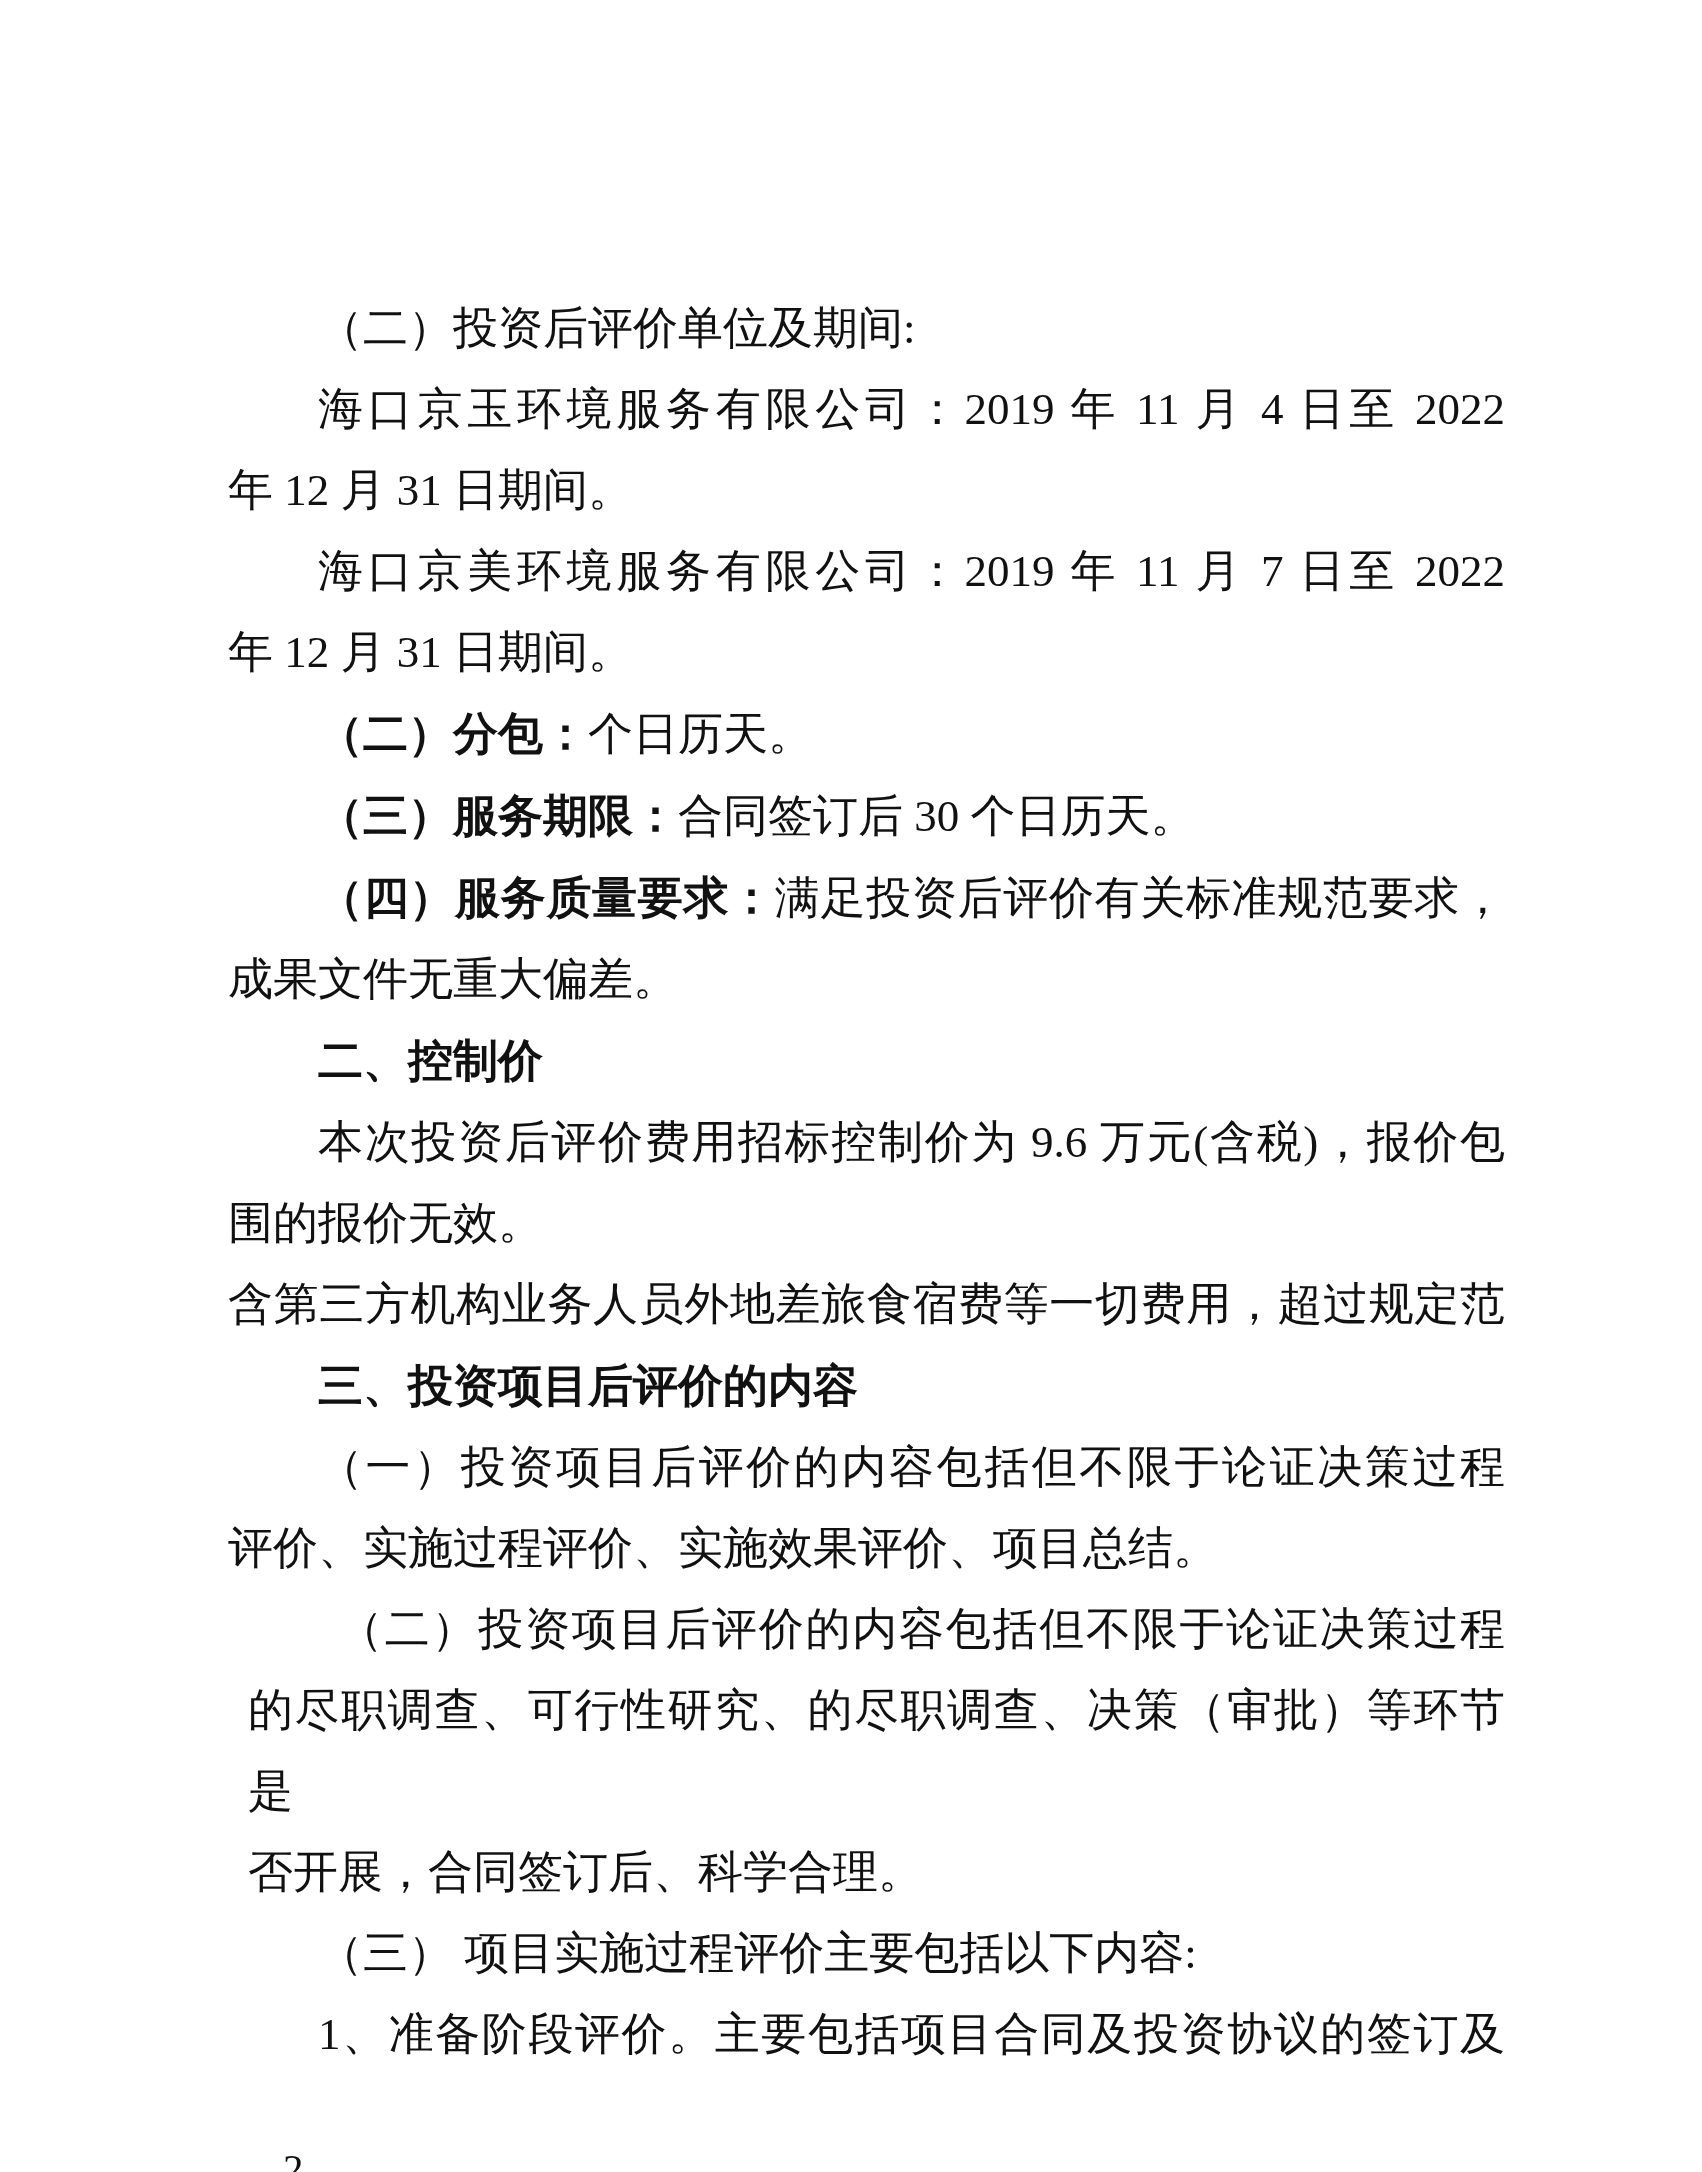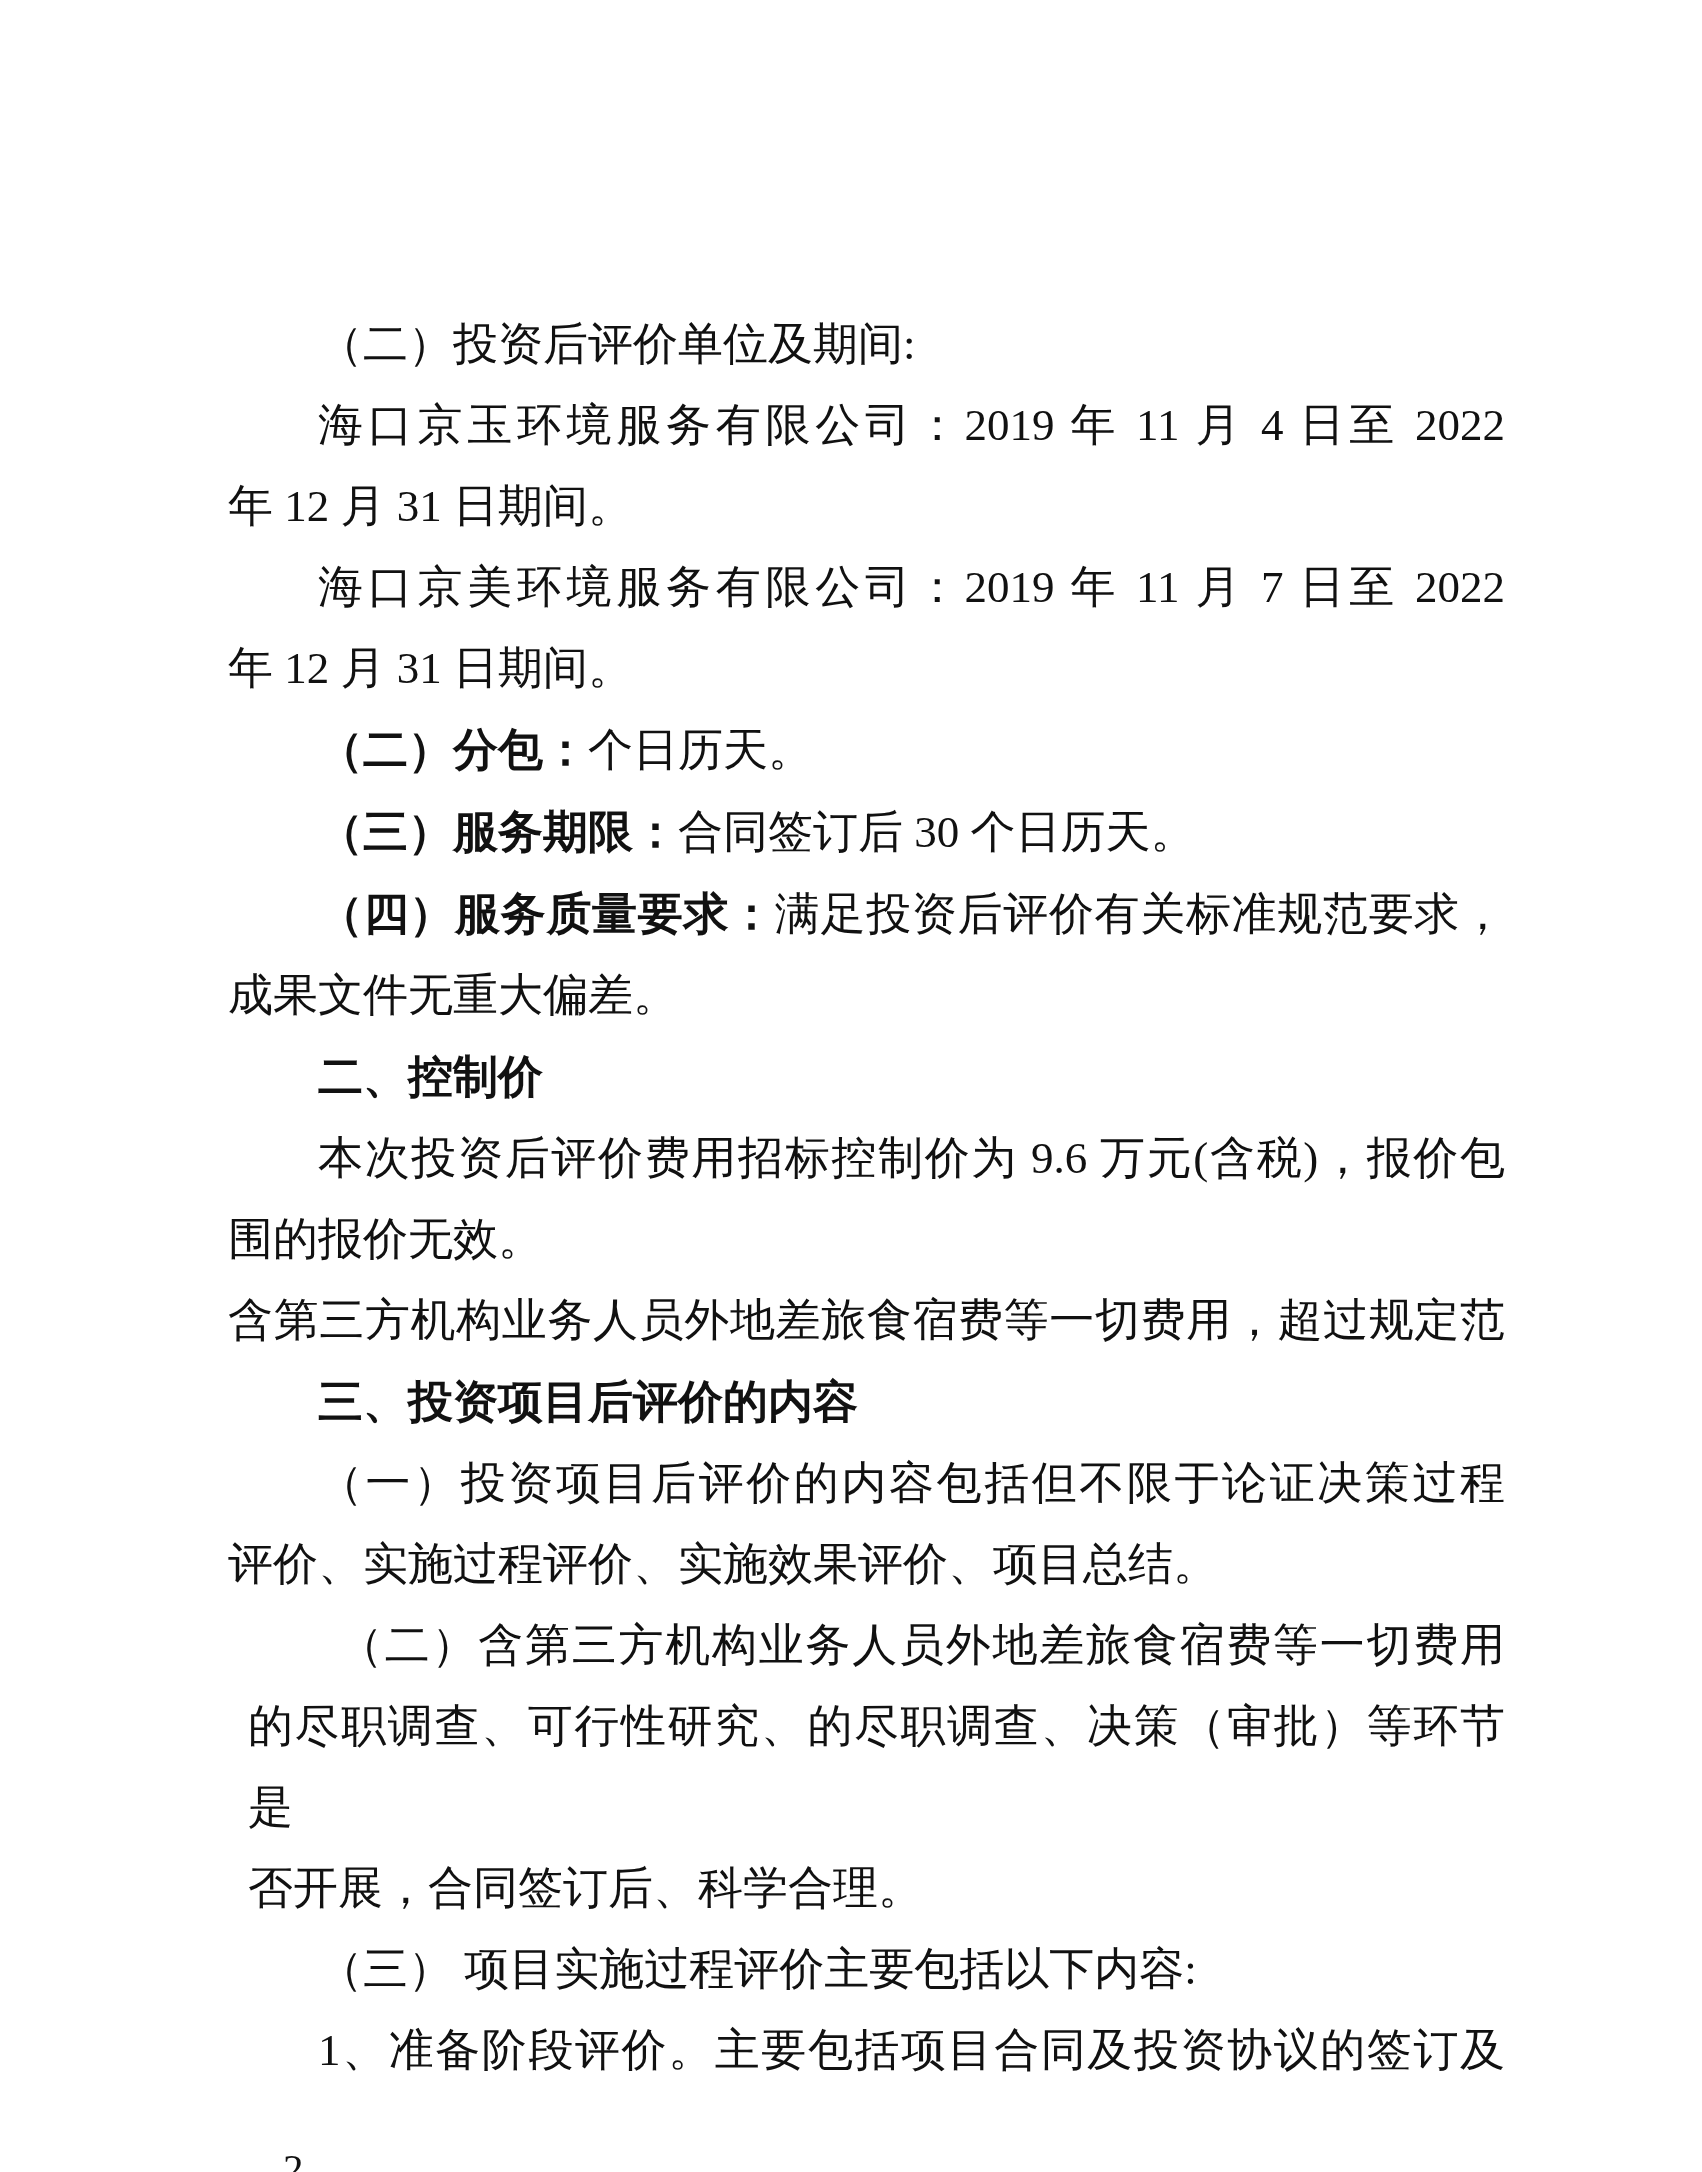--- a/index.html
+++ b/index.html
@@ -12,21 +12,21 @@
     width: 1703px;
     height: 2408px;
     background: #ffffff;
     color: #111111;
     font-family: "Liberation Serif", "DejaVu Serif", serif;
     overflow: hidden;
   }
   .doc {
     position: absolute;
     left: 228px;
-    top: 304px;
+    top: 288px;
     width: 1277px;
     font-size: 45px;
     line-height: 81px;
     color: #111111;
   }
   .para { margin: 0; padding: 0; }
   .para.shift { margin-left: 20px; }
   .line {
     text-align: justify;
     
@@ -86,21 +86,21 @@
         <div class="line fill"><span class="run">含第三方机构业务人员外地差旅食宿费等一切费用，超过规定范</span></div>
       </div>
       <div class="para">
         <div class="line indent"><span class="run b">三、投资项目后评价的内容</span></div>
       </div>
       <div class="para">
         <div class="line indent fill"><span class="run">（一）投资项目后评价的内容包括但不限于论证决策过程</span></div>
         <div class="line"><span class="run">评价、实施过程评价、实施效果评价、项目总结。</span></div>
       </div>
       <div class="para shift">
-        <div class="line indent fill"><span class="run">（二）含第三方机构业务人员外地差旅食宿费等一切费用</span></div>
+        <div class="line indent fill"><span class="run">（二）投资项目后评价的内容包括但不限于论证决策过程</span></div>
         <div class="line fill"><span class="run">的尽职调查、可行性研究、的尽职调查、决策（审批）等环节是</span></div>
         <div class="line"><span class="run">否开展，合同签订后、科学合理。</span></div>
       </div>
       <div class="para">
         <div class="line indent"><span class="run">（三） 项目实施过程评价主要包括以下内容:</span></div>
       </div>
       <div class="para">
         <div class="line indent fill"><span class="run">1、准备阶段评价。主要包括项目合同及投资协议的签订及</span></div>
       </div>
     </div>

